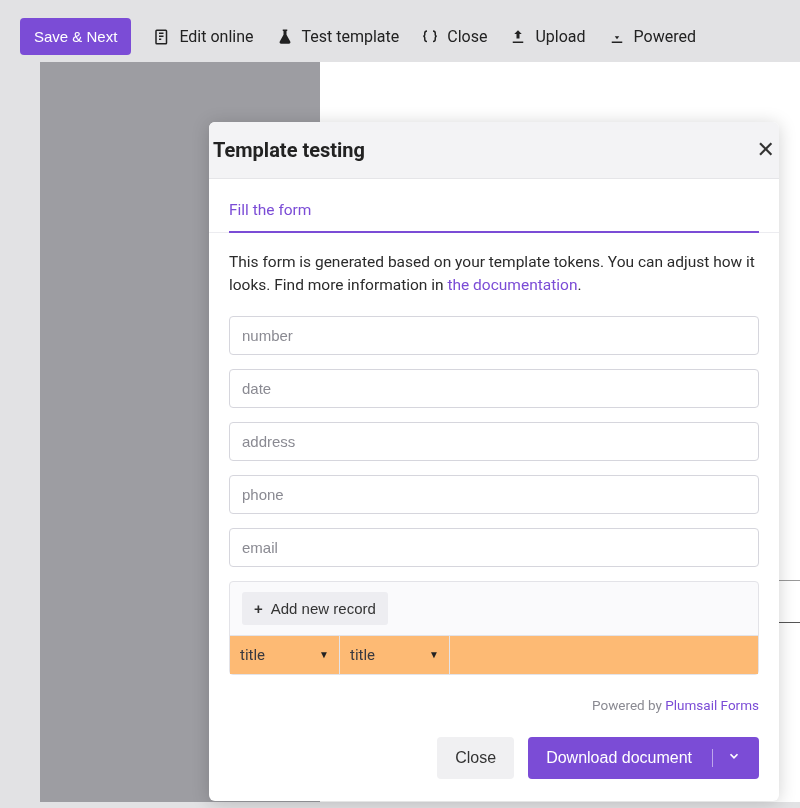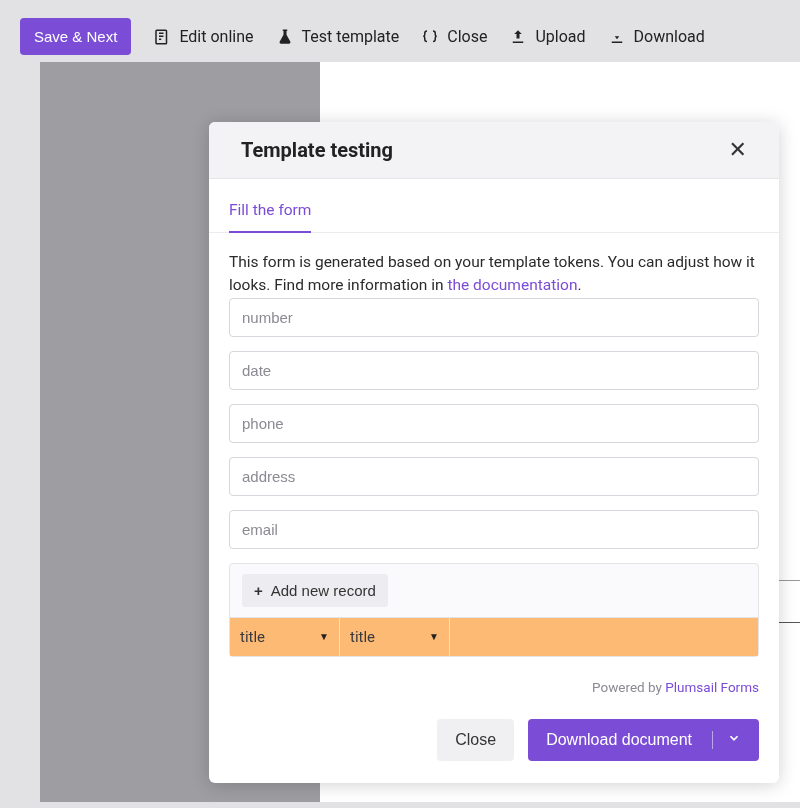--- a/index.html
+++ b/index.html
@@ -13,30 +13,30 @@
   .tool-item svg { width: 18px; height: 18px; }
 
   
   .canvas-wrap { position: absolute; top: 62px; left: 20px; right: 0; bottom: 0; }
   .bg-doc { position: absolute; right: -120px; top: 0; width: 600px; height: 740px; background: #fff; padding: 30px; font-family: "Helvetica Neue", Arial, sans-serif; }
   .bg-pill { display: inline-block; background: #7b4cd6; color: #fff; font-weight: 700; padding: 6px 14px; border-radius: 3px; font-size: 15px; letter-spacing: 0.5px; margin-bottom: 10px; }
   .bg-line { font-size: 20px; margin: 10px 0; }
 
   
   .modal { position: absolute; left: 189px; top: 60px; width: 570px; background: #fff; border-radius: 6px; box-shadow: 0 2px 18px rgba(0,0,0,0.18); overflow: hidden; }
-  .modal-hdr { display: flex; align-items: center; justify-content: space-between; padding: 16px 32px; background: #f3f3f5; border-bottom: 1px solid #e5e5e8; }
+  .modal-hdr { display: flex; align-items: center; justify-content: space-between; padding: 16px 4px; background: #f3f3f5; border-bottom: 1px solid #e5e5e8; }
   .modal-title { font-size: 20px; font-weight: 700; color: #222; }
   .modal-close { font-size: 22px; cursor: pointer; color: #333; line-height: 1; }
 
-  .tabs { display: flex; gap: 28px; padding: 0 20px; border-bottom: 1px solid #ececf0; margin-top: 12px; }
+  .tabs { display: flex; gap: 28px; padding: 0 20px; border-bottom: 1px solid #ececf0; margin-top: 12px; flex-direction: column; }
   .tab { padding: 10px 0 12px 0; font-size: 15.5px; color: #444; cursor: pointer; }
   .tab.active { color: #7b4cd6; border-bottom: 2px solid #7b4cd6; margin-bottom: -1px; }
 
   .modal-body { padding: 18px 20px 0 20px; }
-  .helper-text { font-size: 15.5px; color: #2b2b2b; line-height: 1.5; }
+  .helper-text { font-size: 15.5px; color: #2b2b2b; line-height: 1.5; margin-bottom: 18px; }
   .helper-text a { color: #7b4cd6; text-decoration: none; }
 
   .field { margin-bottom: 14px; }
   .field input { width: 100%; border: 1px solid #d6d6dd; border-radius: 4px; padding: 10px 12px; font-size: 15px; color: #333; background: #fff; }
   .field input::placeholder { color: #8a8a92; }
 
   
   .grid { border: 1px solid #e3e3e8; border-radius: 4px; background: #fafafc; margin-top: 4px; }
   .add-row { padding: 10px 12px; }
   .add-btn { display: inline-flex; align-items: center; gap: 8px; background: #ededf1; border: none; border-radius: 3px; padding: 8px 12px; font-size: 15px; color: #333; cursor: pointer; }
@@ -98,21 +98,21 @@
     </span>
     <span>Upload</span>
   </span>
 
   <span class="tool-item">
     <span class="ic">
       <svg viewBox="0 0 24 24" fill="#222">
           <path d="M12 3v8H9l3 4 3-4h-3V3h0zM5 18h14v2H5z"></path>
         </svg>
     </span>
-    <span>Download</span>
+    <span>Powered</span>
   </span>
 </div>
 
 <div class="canvas-wrap">
   <div class="left-grey"></div>
 
   <div class="bg-doc">
     <div style="height:240px"></div>
     <span class="bg-pill">CUST</span>
     <div class="bg-line">com</div>
@@ -135,22 +135,22 @@
       <div class="tab active">Fill the form</div>
     </div>
 
     <div class="modal-body">
       <div class="helper-text">
         <span>This form is generated based on your template tokens. You can adjust how it looks. Find more information in </span><a href="#">the documentation</a><span>.</span>
       </div>
 
       <div class="field"><input type="text" placeholder="number" style=""></div>
       <div class="field"><input type="text" placeholder="date" style=""></div>
+      <div class="field"><input type="text" placeholder="address" style=""></div>
       <div class="field"><input type="text" placeholder="phone" style=""></div>
-      <div class="field"><input type="text" placeholder="address" style=""></div>
       <div class="field"><input type="text" placeholder="email" style=""></div>
 
       <div class="grid">
         <div class="add-row">
           <button class="add-btn">
             <span style="font-weight:700">+</span>
             <span>Add new record</span>
           </button>
         </div>
         <div class="grid-head">

